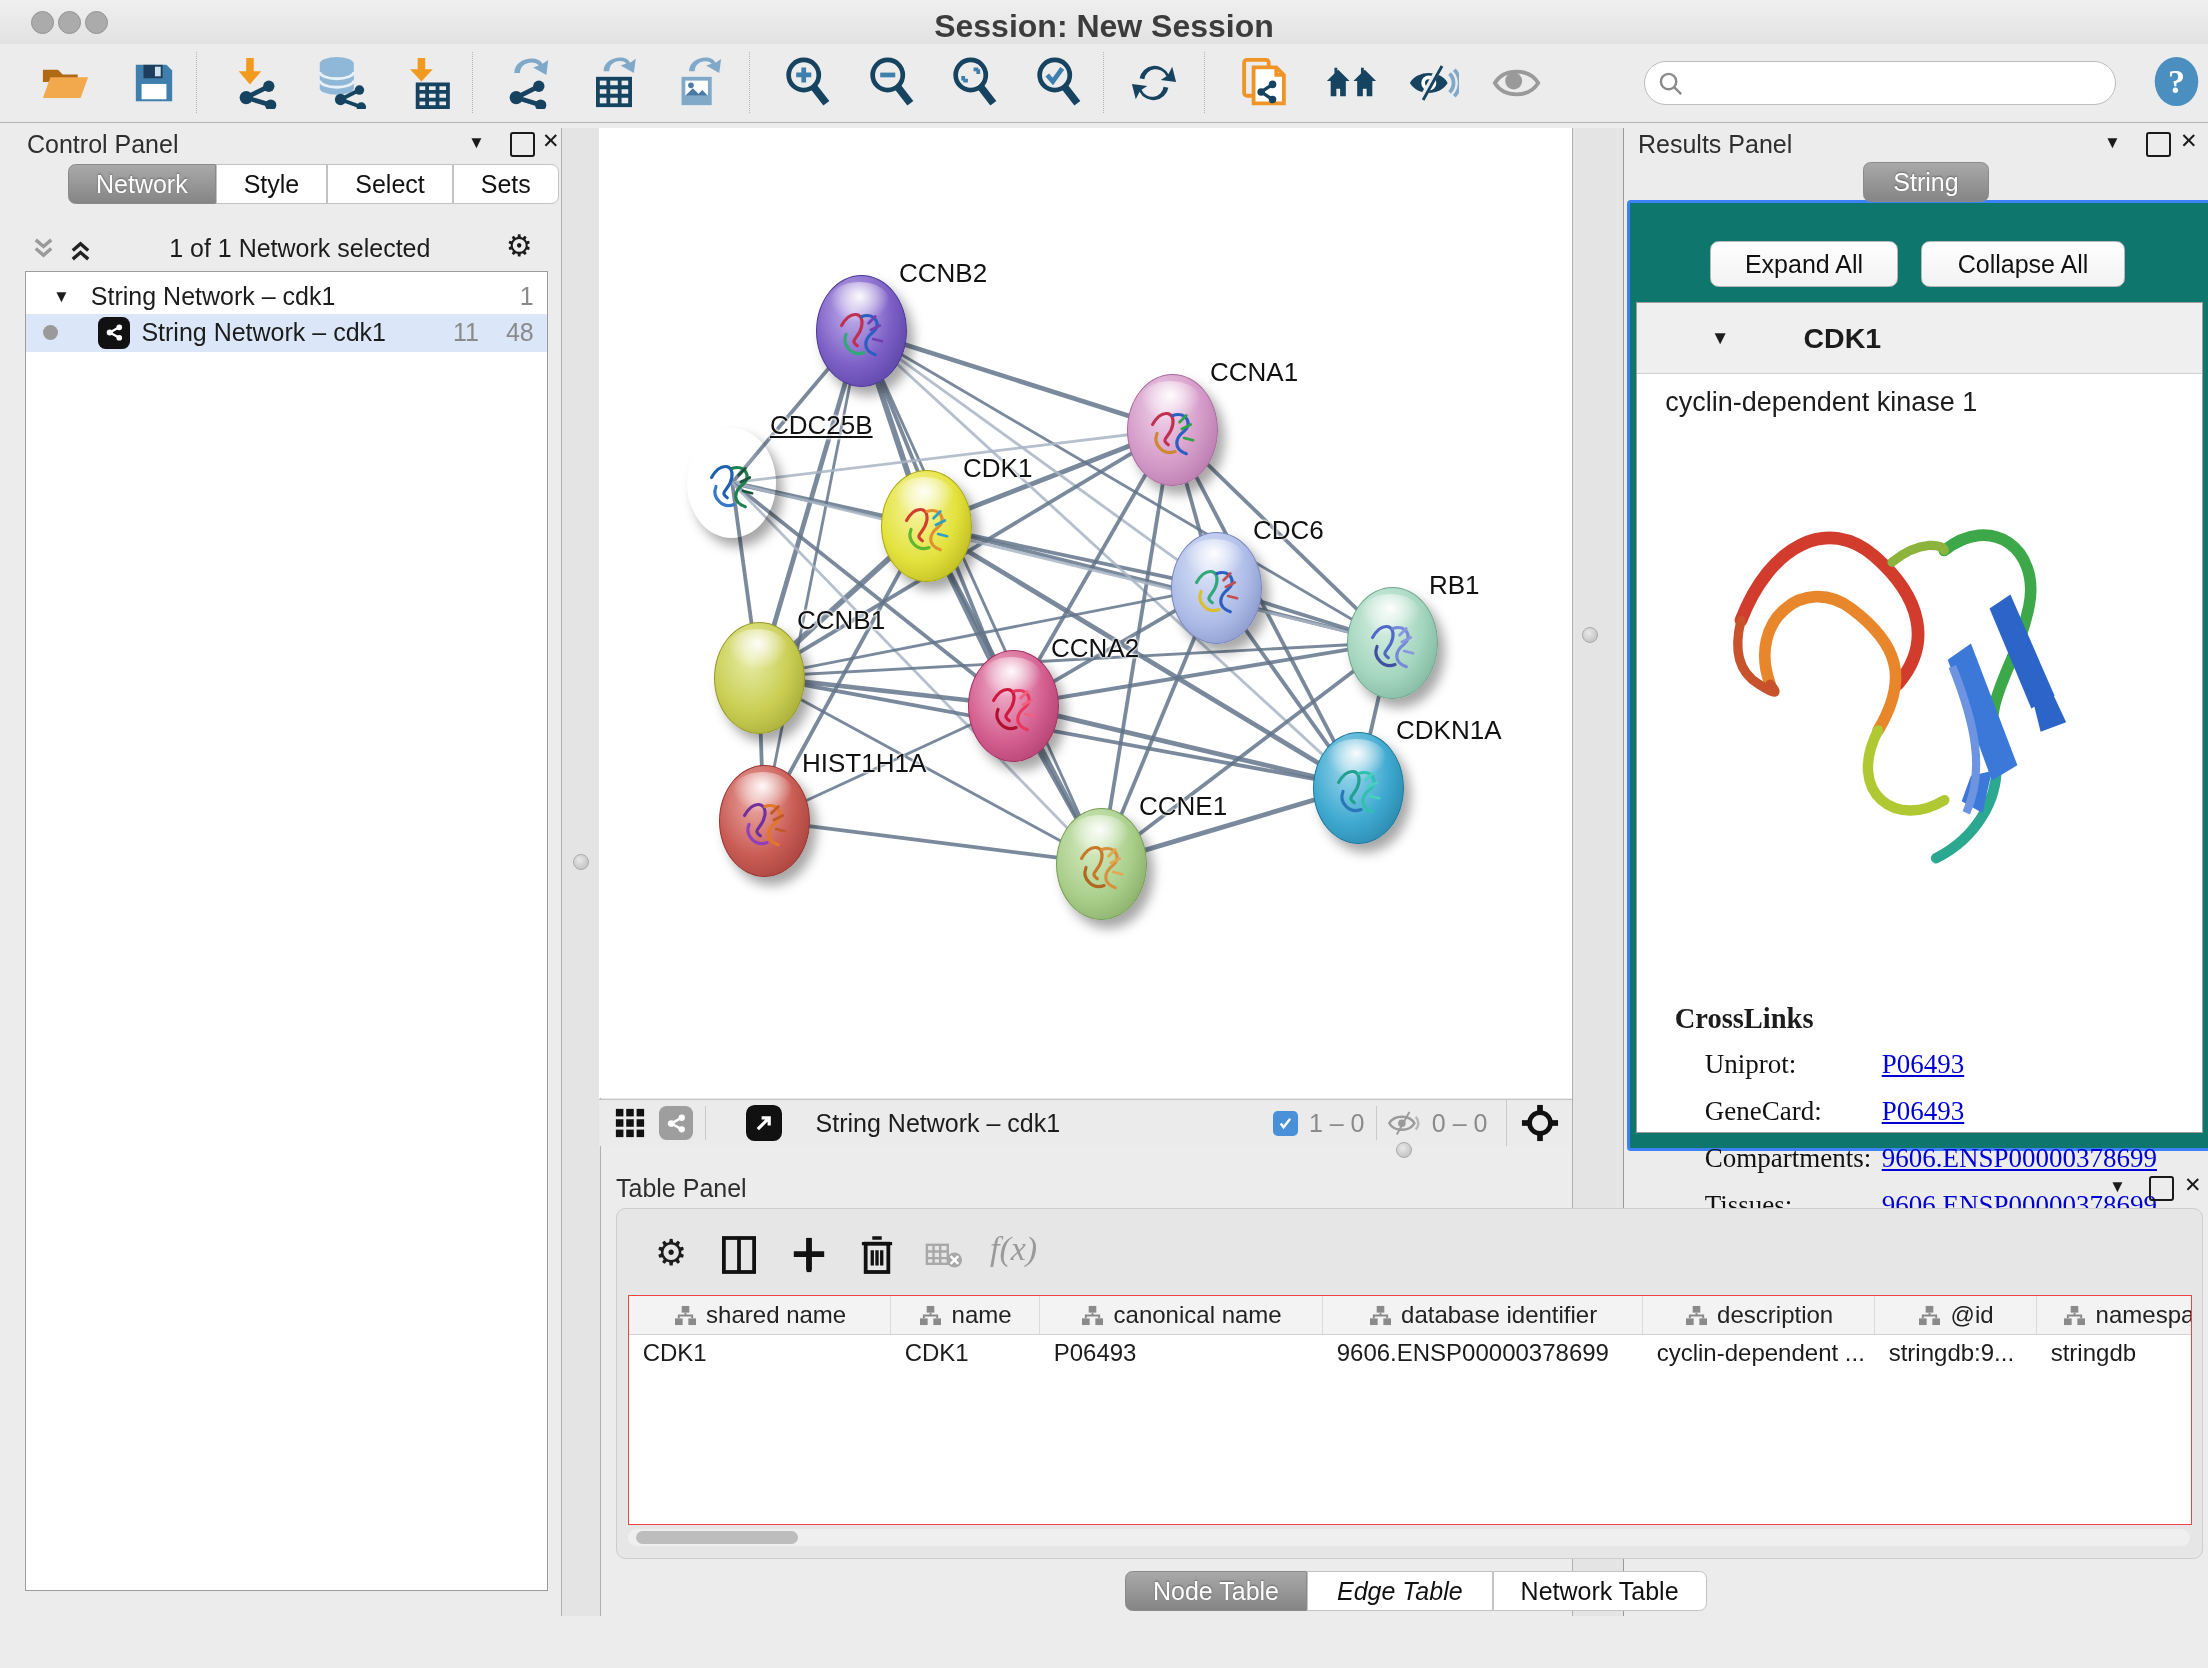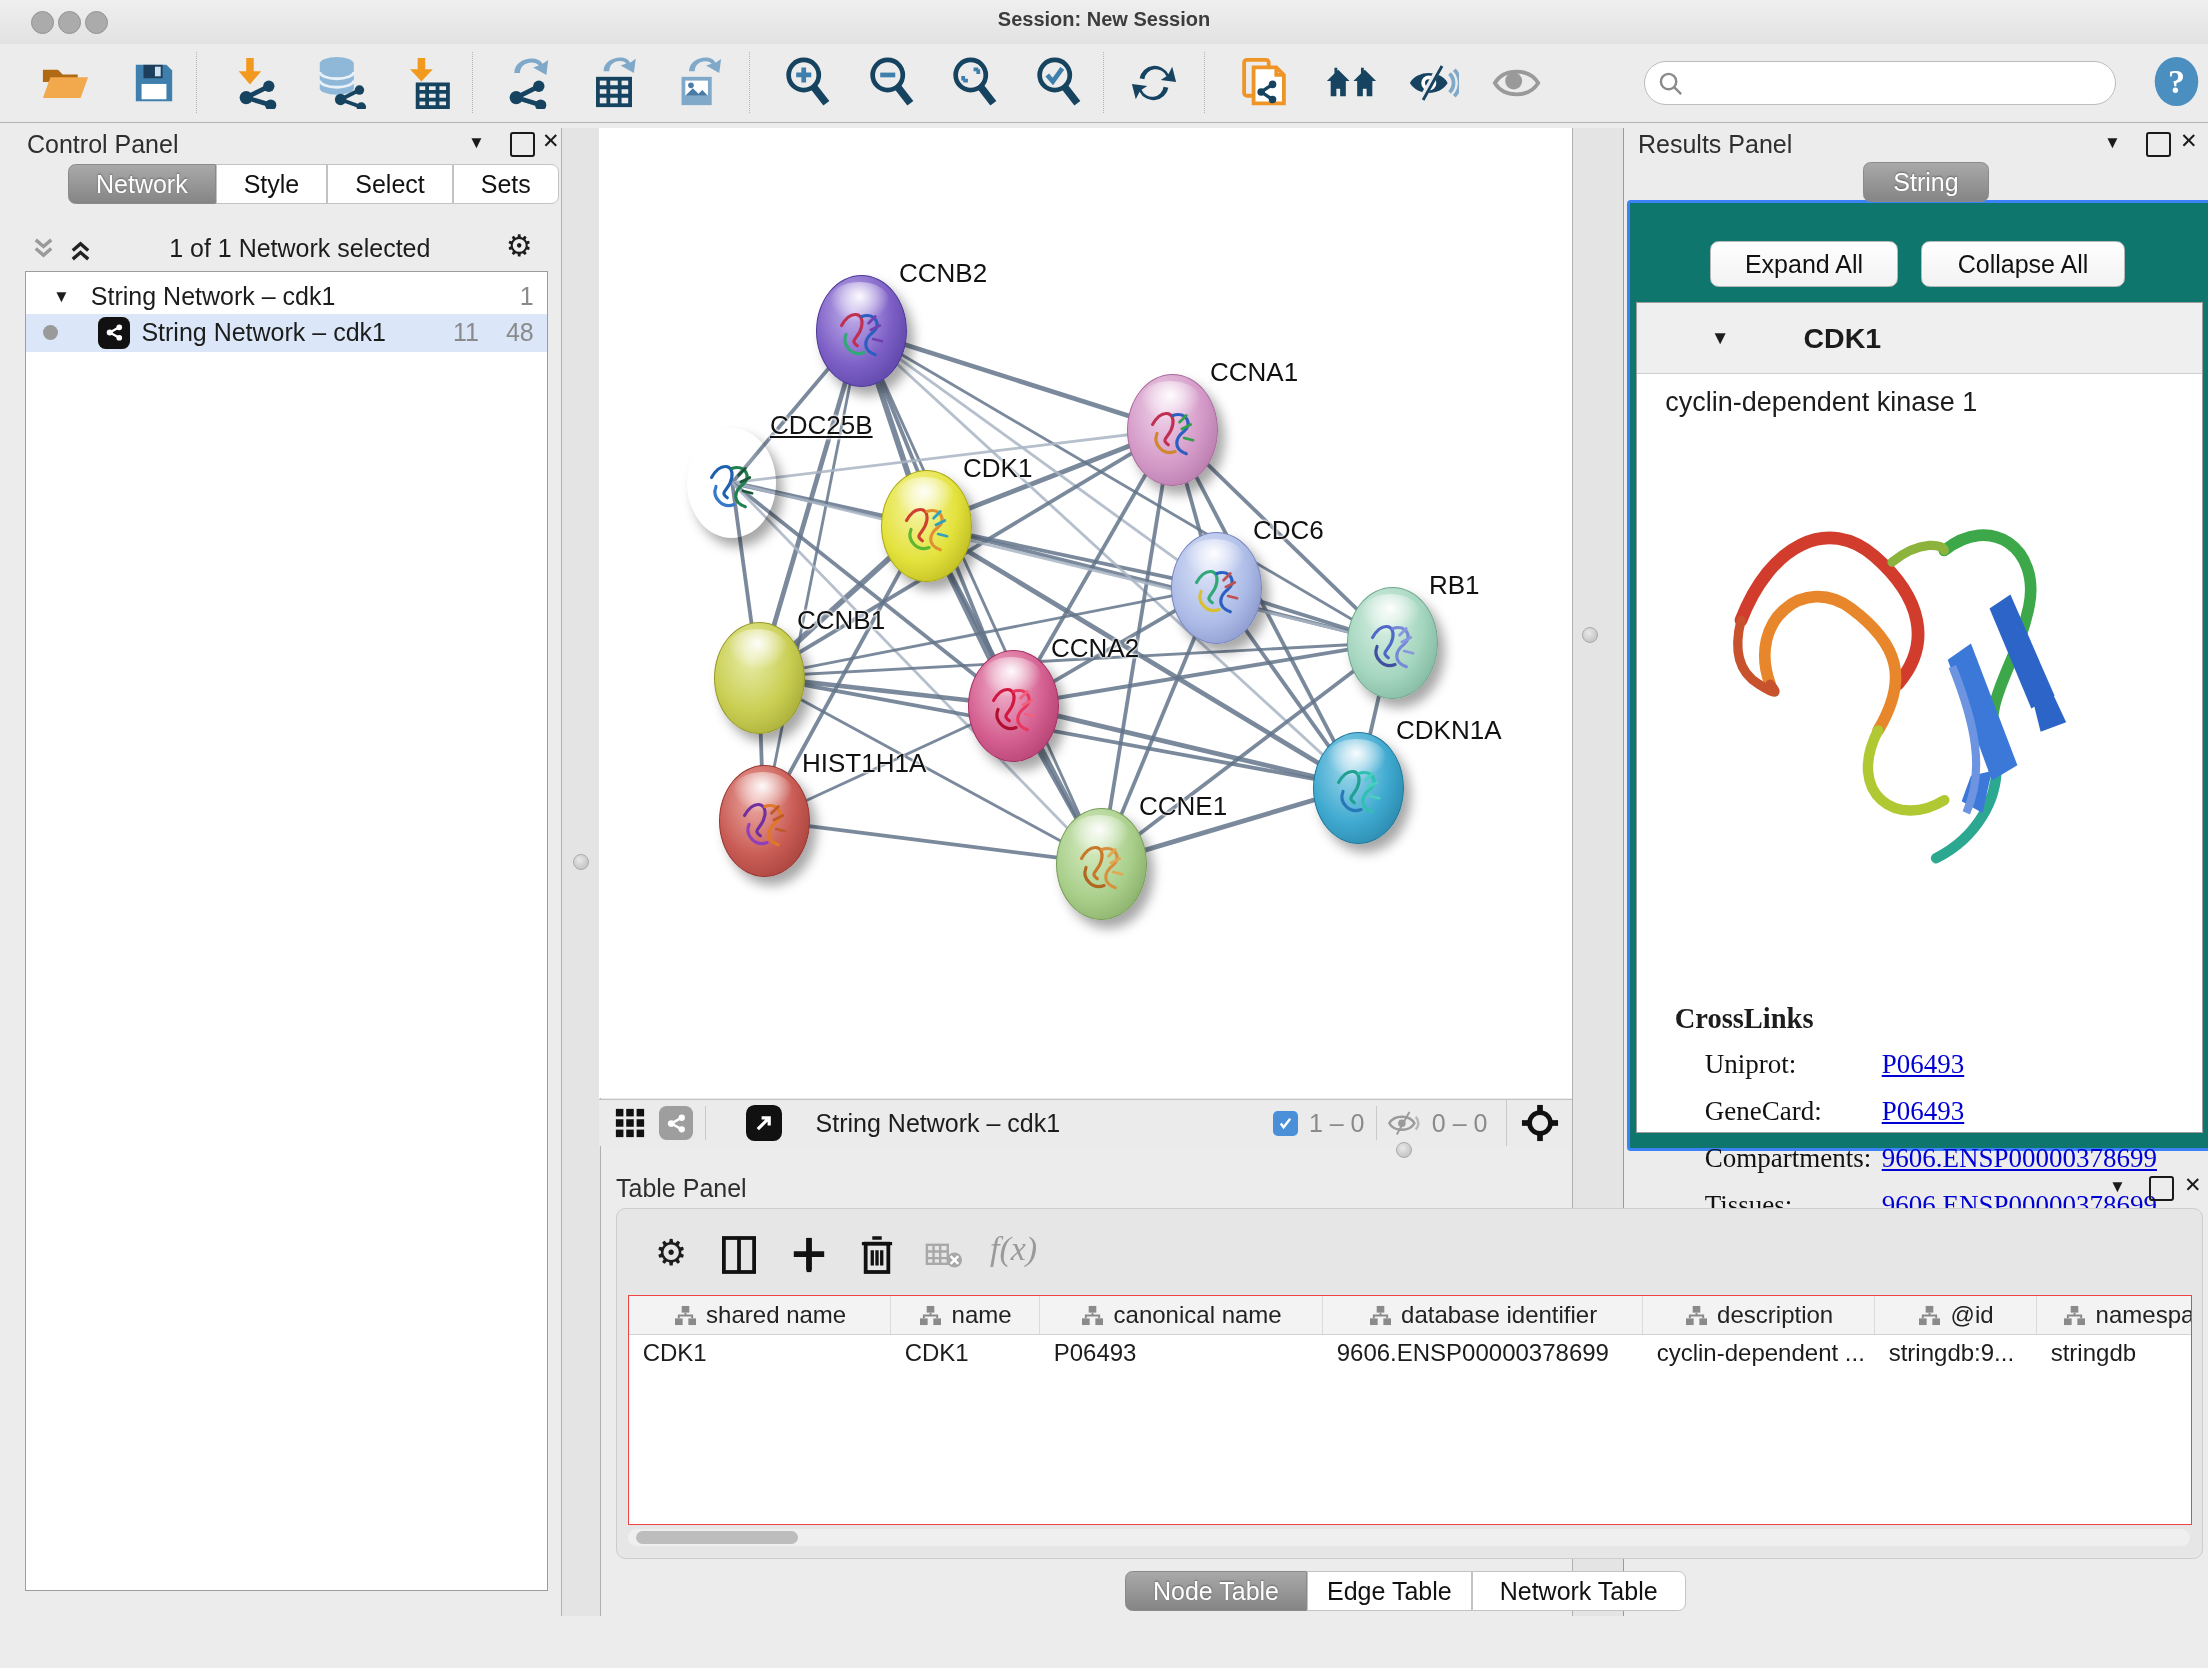--- a/index.html
+++ b/index.html
@@ -2,21 +2,21 @@
 <html style="font-size:15px"><head>
 <meta charset="utf-8">
 <style>
   html,body{margin:0;padding:0;}
   #app{position:relative;width:2208px;height:1668px;background:#ececec;
        font-family:"Liberation Sans","DejaVu Sans",sans-serif;color:#1c1c1c;overflow:hidden;}
   .abs{position:absolute;}
   
   #titlebar{left:0;top:0;width:2208px;height:44px;background:linear-gradient(#efefef,#e2e2e2);}
   .tl{width:21px;height:21px;border-radius:50%;background:#ababab;border:1px solid #929292;top:10.5px;}
-  #win-title{width:2208px;top:7.6px;text-align:center;font-size:20px;font-weight:600;color:#3c3c3c;}
+  #win-title{width:2208px;top:7.6px;text-align:center;font-size:32px;font-weight:600;color:#3c3c3c;}
   
   #toolbar{left:0;top:44px;width:2208px;height:78px;background:#ececec;border-bottom:1px solid #b2b2b2;}
   .tsep{top:7.6px;width:0;height:61px;border-left:1.9px dotted #b5b5b5;}
   .tbtn{top:11.4px;width:55px;height:55px;display:flex;align-items:center;justify-content:center;}
   #searchbox{left:1644px;top:17px;width:472px;height:44px;background:#fff;border:1px solid #bdbdbd;border-radius:22px;display:flex;align-items:center;padding-left:13.3px;box-sizing:border-box;}
   #searchbox input{border:none;outline:none;font-size:23px;width:399px;background:transparent;font-family:inherit;}
   
   .ptitle{font-size:25px;color:#2e2e2e;}
   .pico{font-size:21px;color:#1a1a1a;line-height:1;}
   .sqico{width:21px;height:21px;border:2.9px solid #1a1a1a;border-radius:2.9px;}
@@ -709,19 +709,19 @@
             <div class="td" style="width: 162px; flex: 0 0 auto;">stringdb:9...</div>
             <div class="td" style="width: 209px; flex: 0 0 auto;">stringdb</div>
           </div>
       </div>
       <div class="abs" id="hscroll">
           <div class="abs" id="hthumb"></div>
         </div>
     </div>
     <div class="abs" id="tp-tabs">
         <div class="tabbtn sel" style="padding: 0px 27px;">Node Table</div>
-        <div class="tabbtn" style="padding: 0px 19px;">Edge Table</div>
+        <div class="tabbtn" style="padding: 0px 29px; font-style: italic;">Edge Table</div>
         <div class="tabbtn" style="padding: 0px 27px;">Network Table</div>
       </div>
   </div>
 
 </div>
 
 
 </body></html>

